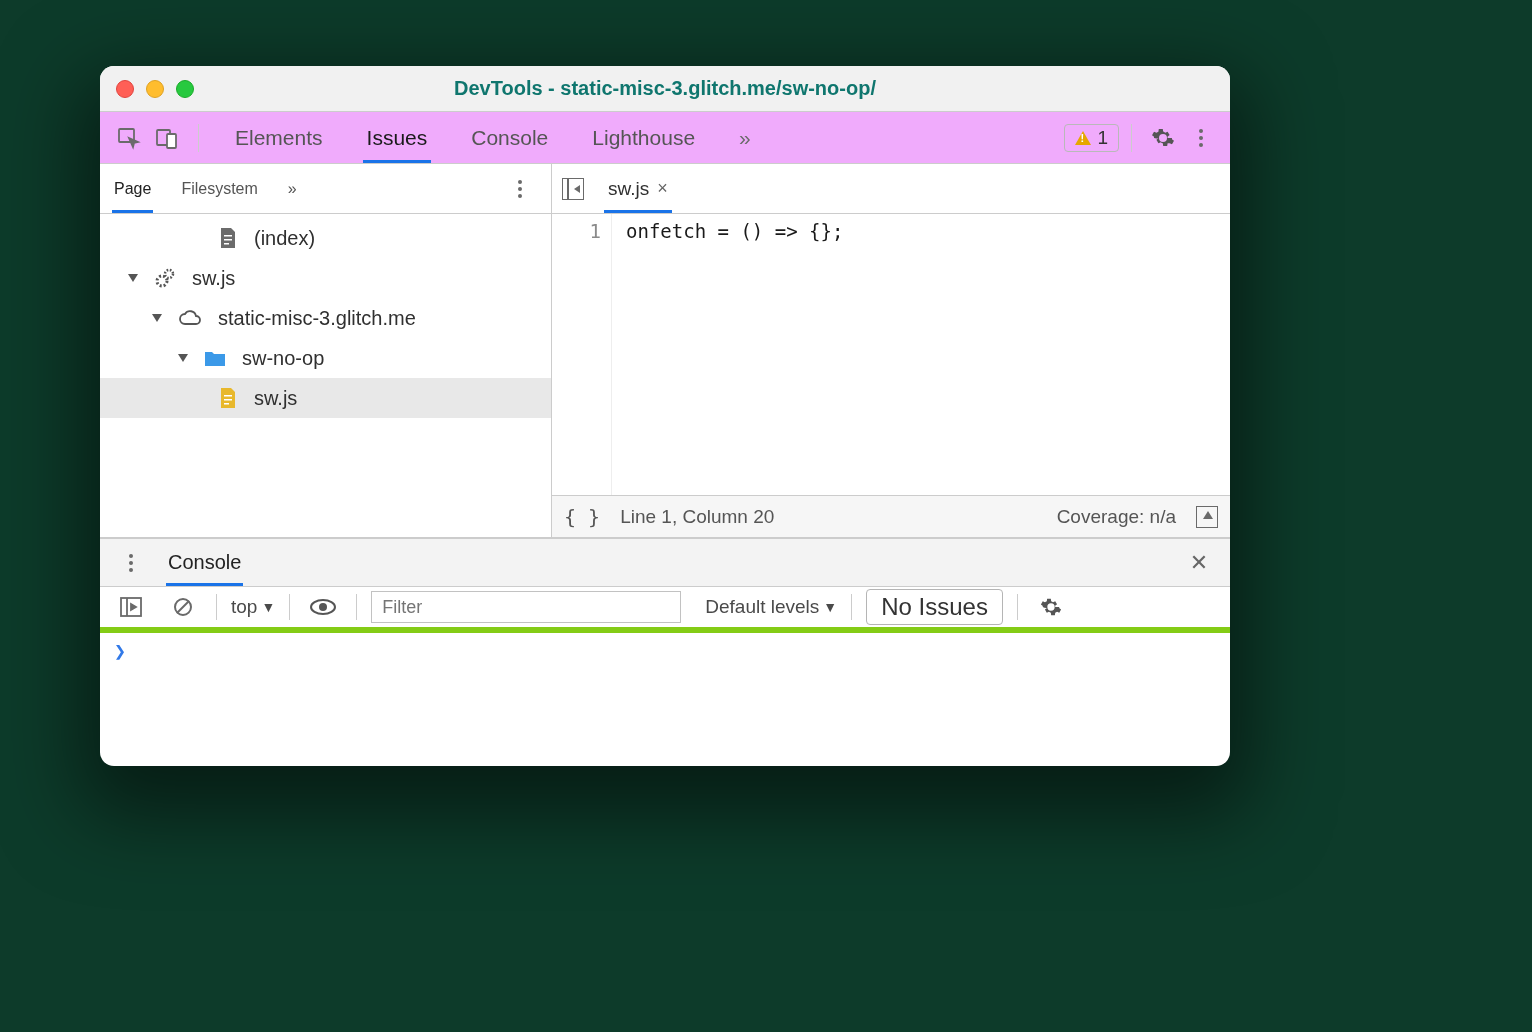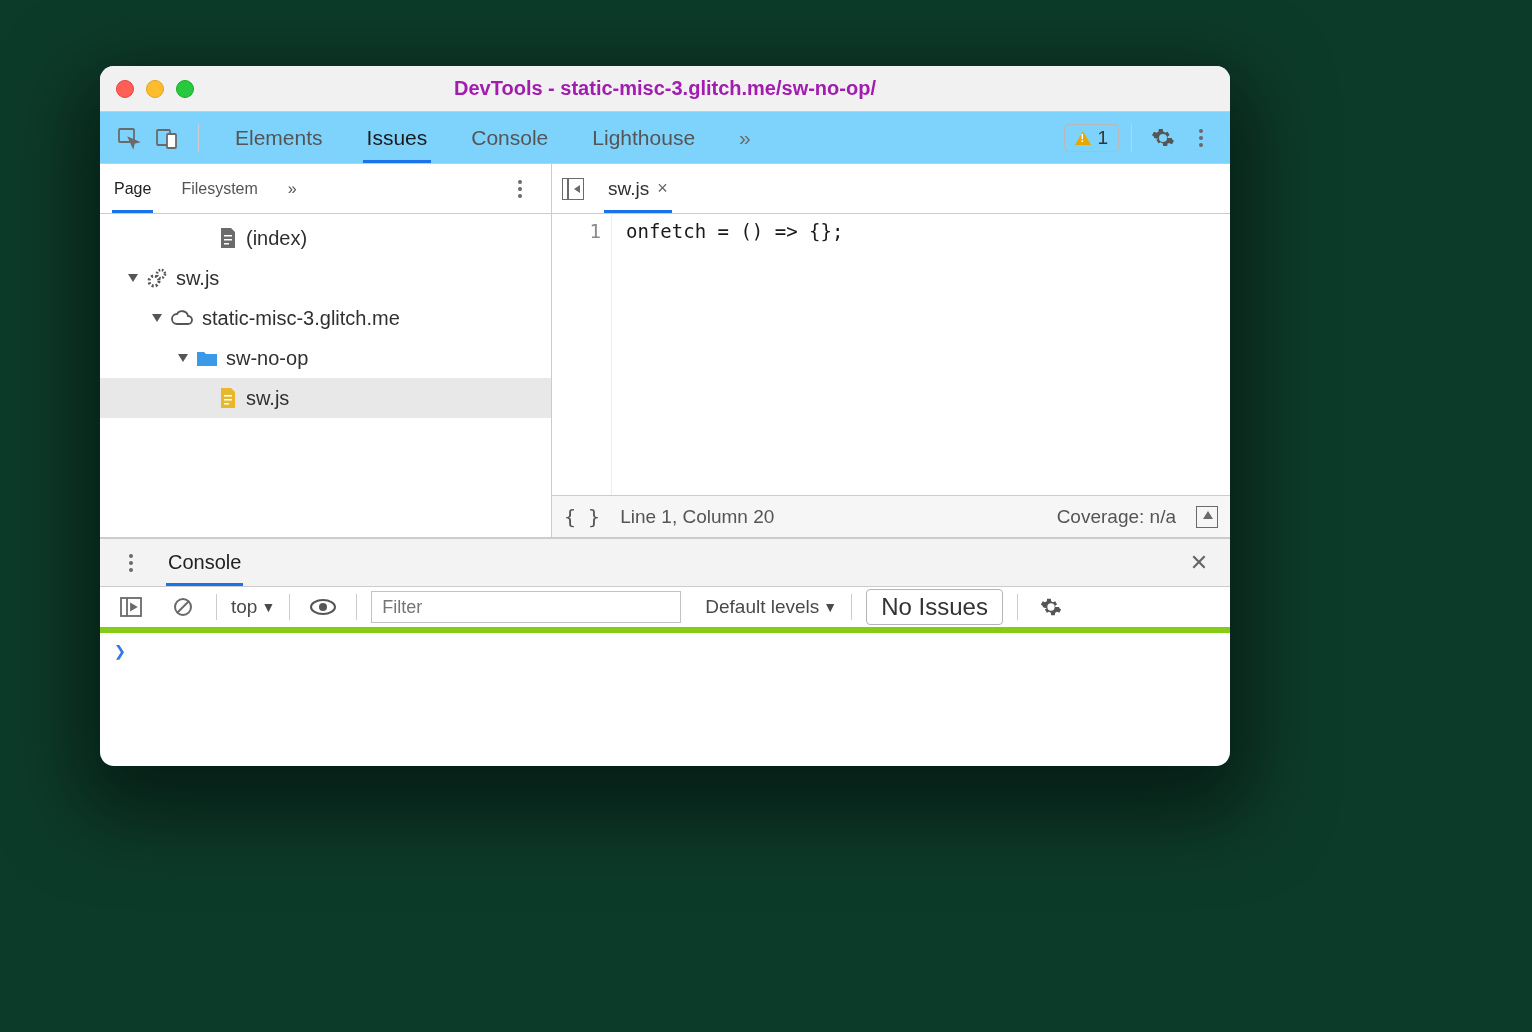--- a/index.html
+++ b/index.html
@@ -34,26 +34,26 @@
   align-items: center;
   position: relative;
 }
 .traffic { display: flex; gap: 12px; margin-left: 16px; }
 .traffic .dot { width: 18px; height: 18px; border-radius: 50%; }
 .dot.red { background: #ff5f56; border: 1px solid #e0443e; }
 .dot.yellow { background: #ffbd2e; border: 1px solid #dea123; }
 .dot.green { background: #27c93f; border: 1px solid #1aab29; }
 .titletext {
   position: absolute; left: 0; right: 0; text-align: center;
-  font-weight: 600; color: #a21caf; font-size: 20px;
+  font-weight: 600; color: #0f766e; font-size: 20px;
 }
 
 .toolbar {
   height: 52px;
-  background: #7dd3fc;
+  background: #f0abfc;
   border-bottom: 1px solid #ccc;
   display: flex;
   align-items: center;
   padding: 0 10px;
 }
 .toolbar .sep { width: 1px; height: 28px; background: #ccc; margin: 0 12px; }
 .tool-icon { width: 26px; height: 26px; display: flex; align-items: center; justify-content: center; color: #6f6f6f; margin: 0 6px; cursor: pointer; }
 .panel-tabs { display: flex; gap: 36px; margin-left: 20px; align-items: center; height:100%; }
 .panel-tab { color: #555; font-size: 21px; cursor: pointer; height:100%; display:flex; align-items:center; padding:0 4px;}
 .panel-tab.active { color: #1a1a1a; font-weight: 500; border-bottom:3px solid #1a73e8; padding-top:3px;}
@@ -69,21 +69,21 @@
 
 .main { flex: 1; display: flex; background: #fff; border-bottom: 1px solid #ccc; }
 .left {
   width: 452px; border-right: 1px solid #ccc; display: flex; flex-direction: column;
   background: #fff;
 }
 .left-tabs { height: 50px; display: flex; align-items: center; border-bottom: 1px solid #ccc; padding: 0 12px;}
 .left-tab { font-size: 16px; color:#555; margin-right: 26px; cursor:pointer; height:100%; display:flex;align-items:center;padding:0 2px;}
 .left-tab.active {border-bottom:3px solid #1a73e8; color:#222; padding-top:3px;}
 .tree { padding-top: 4px; font-size: 20px;}
-.tree-row { display:flex; align-items:center; height: 40px; cursor:pointer; gap:8px;}
+.tree-row { display:flex; align-items:center; height: 40px; cursor:pointer; gap:16px;}
 .indent0{padding-left:118px;}
 .indent1{padding-left:28px;}
 .indent2{padding-left:52px;}
 .indent3{padding-left:78px;}
 .indent4{padding-left:118px;}
 .tree-row.selected { background:#e8e8e8;}
 .disclosure{width:0;height:0;border-left:5px solid transparent;border-right:5px solid transparent;border-top:8px solid #555;}
 .right {
   flex: 1; display: flex; flex-direction: column;
 }

